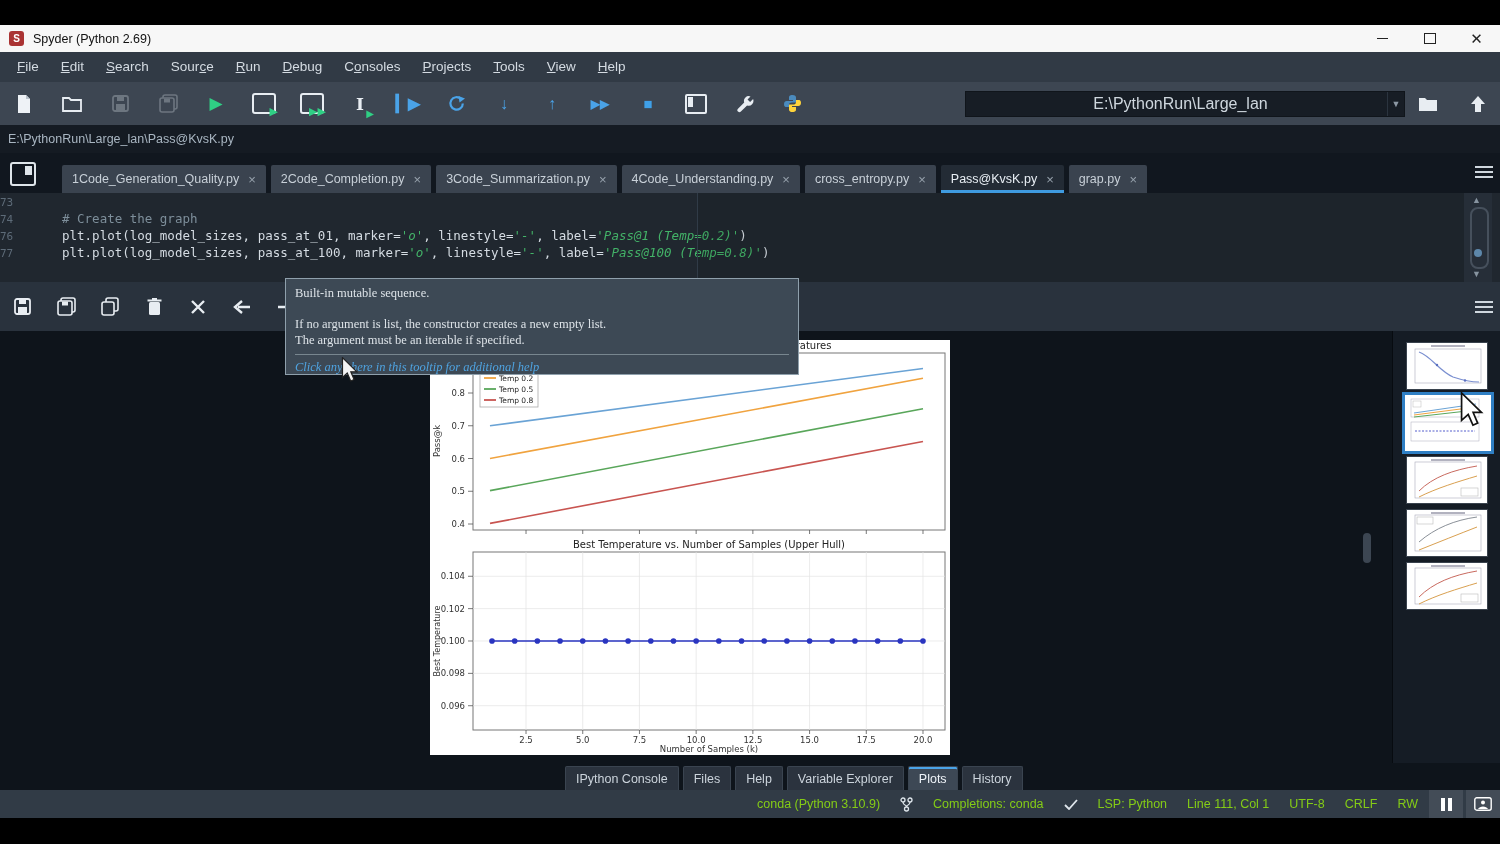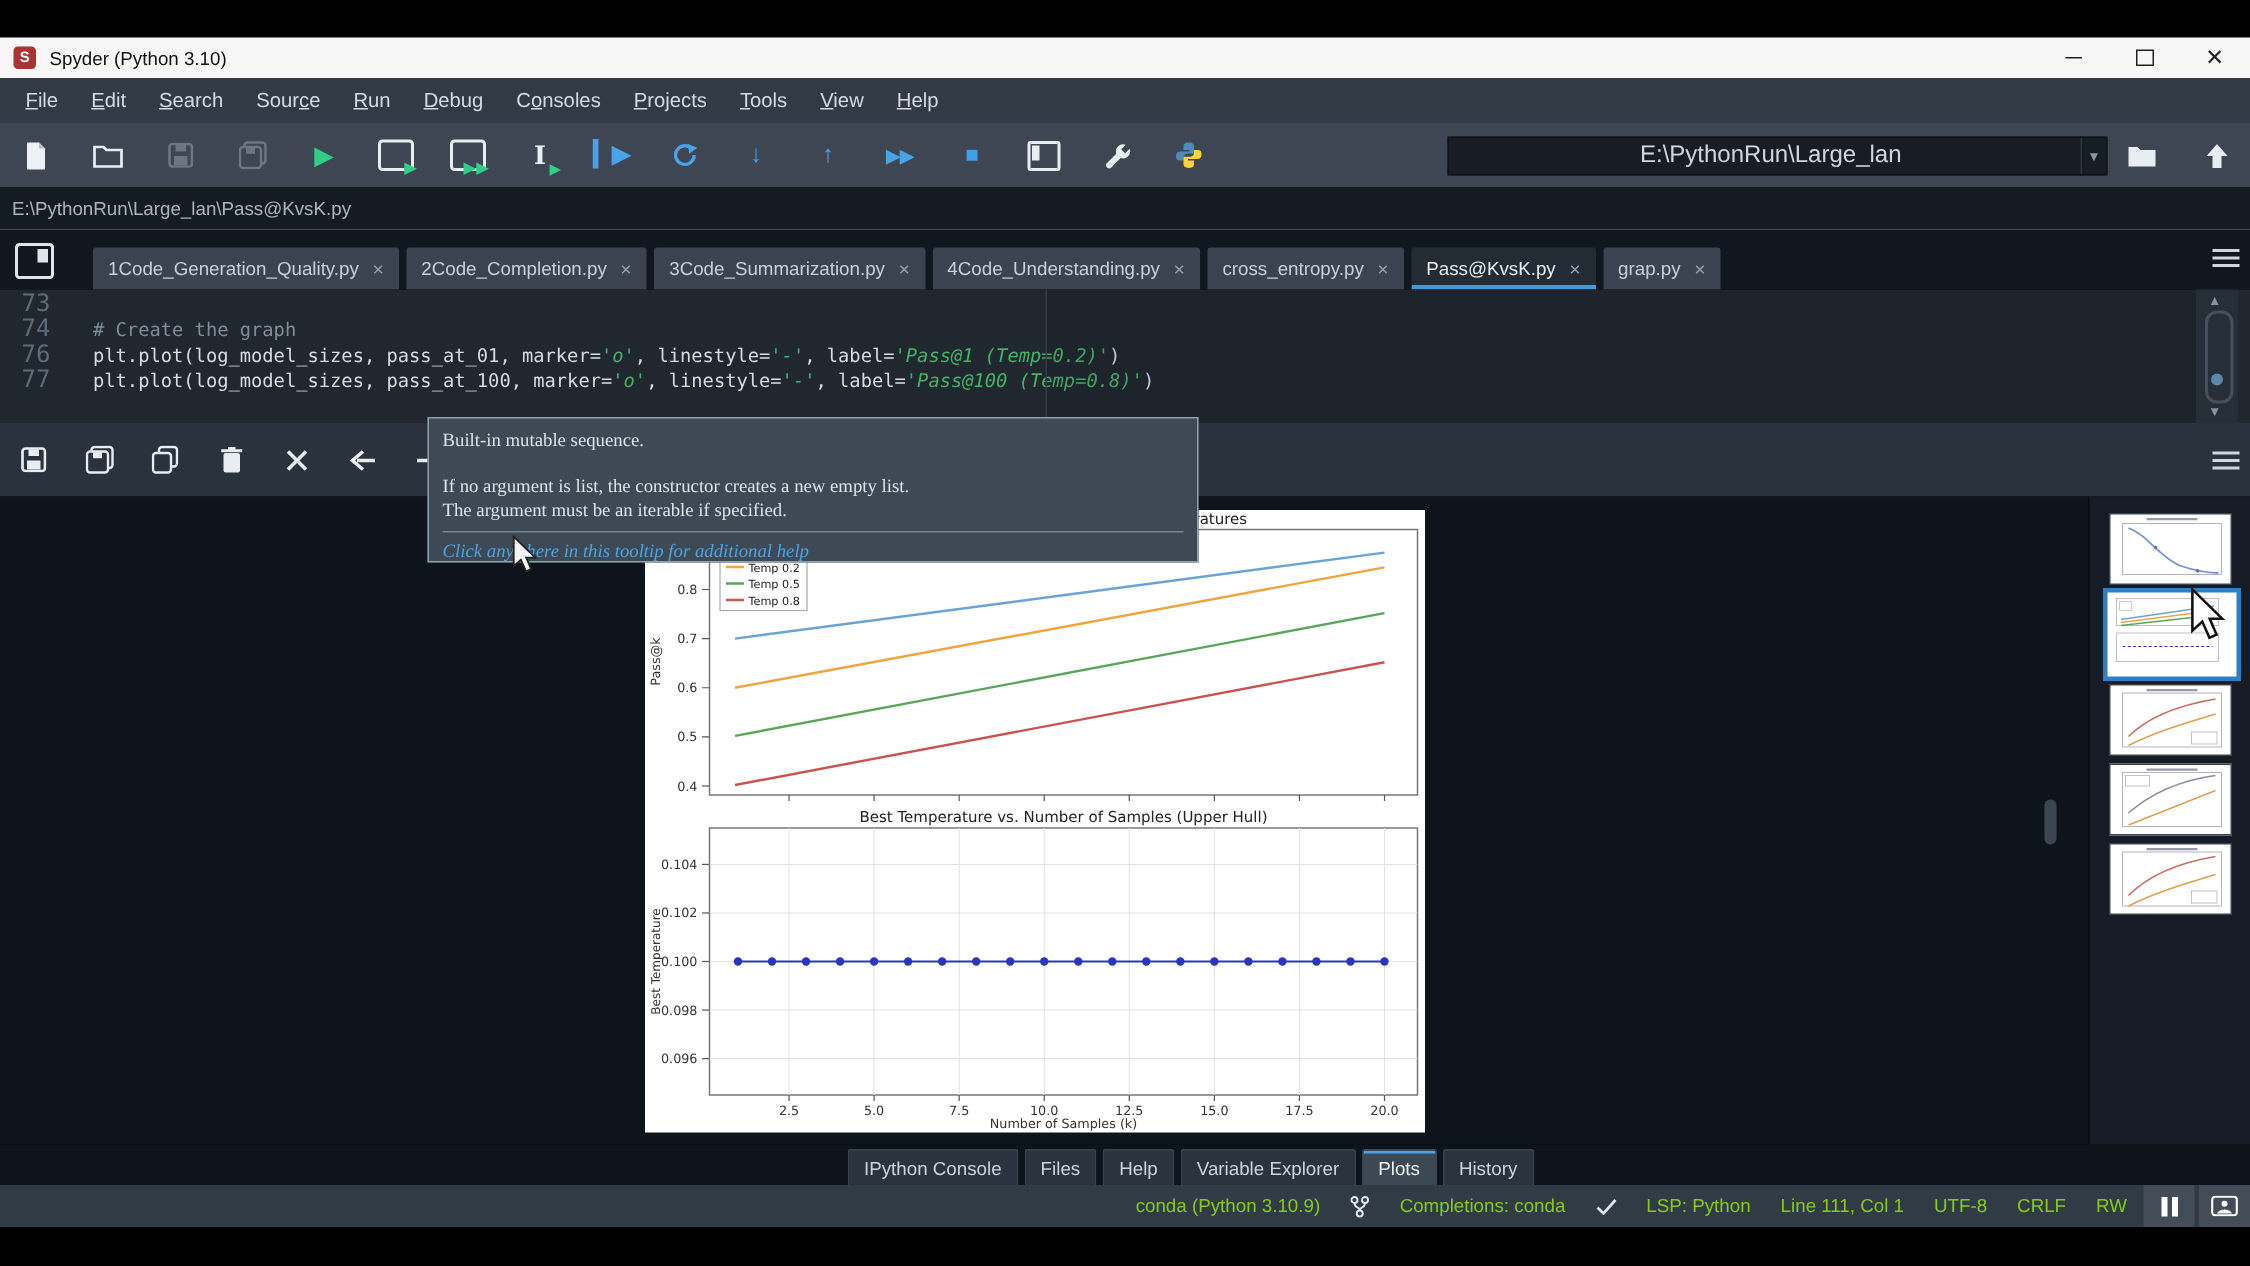--- a/index.html
+++ b/index.html
@@ -56,21 +56,21 @@
   .etab .close{margin-left:9px;color:#97a2ad;font-size:13px;}
   .etab.active{background:#232b35;color:#e8eef4;box-shadow:inset 0 -3px 0 #3f9be0;}
   .hamburger{width:18px;height:12px;display:flex;flex-direction:column;justify-content:space-between;}
   .hamburger div{height:2px;background:#cfd7de;}
 
   
   .editor{left:0;top:193px;width:1500px;height:89px;background:#20272f;overflow:hidden;}
   .edge-line{left:697px;top:193px;width:1px;height:89px;background:#303b47;}
   .editor-dim{left:698px;top:193px;width:766px;height:89px;background:rgba(0,0,0,0.07);}
   .cl{height:17px;line-height:17px;white-space:pre;font-family:"DejaVu Sans Mono",monospace;font-size:12.5px;}
-  .cl .ln{display:inline-block;width:48px;text-align:center;color:#5d6b78;font-size:16px;padding-right:14px;}
+  .cl .ln{display:inline-block;width:48px;text-align:left;color:#5d6b78;font-size:11px;padding-right:14px;}
   .tok-plain{color:#d5dce3;}
   .tok-comment{color:#7d8e9a;}
   .tok-num{color:#dd9b3f;}
   .tok-str{color:#43b368;font-style:italic;}
   .ed-scroll{left:1464px;top:193px;width:28px;height:89px;background:#262e38;}
   .ed-scroll .arr{position:absolute;left:8px;color:#8794a0;font-size:9px;}
   .ed-thumb{position:absolute;left:6px;top:14px;width:15px;height:58px;border:2px solid #46505c;border-radius:8px;}
   .ed-dot{position:absolute;left:10px;top:56px;width:8px;height:8px;border-radius:50%;background:#5d87aa;}
 
   
@@ -113,21 +113,21 @@
   .frame-top{left:0;top:0;width:1500px;height:25px;background:#000;}
 </style>
 </head>
 <body>
 
 <div class="screen">
   <div class="abs frame-top"></div>
 
   <div class="abs titlebar">
     <div class="app-icon">S</div>
-    <div class="title-text">Spyder (Python 3.10)</div>
+    <div class="title-text">Spyder (Python 2.69)</div>
     <div class="win-btns">
       <div class="win-btn">
           <div class="glyph-min"></div>
         </div>
       <div class="win-btn">
           <div class="glyph-max"></div>
         </div>
       <div class="win-btn">
           <span class="glyph-close">✕</span>
         </div>

